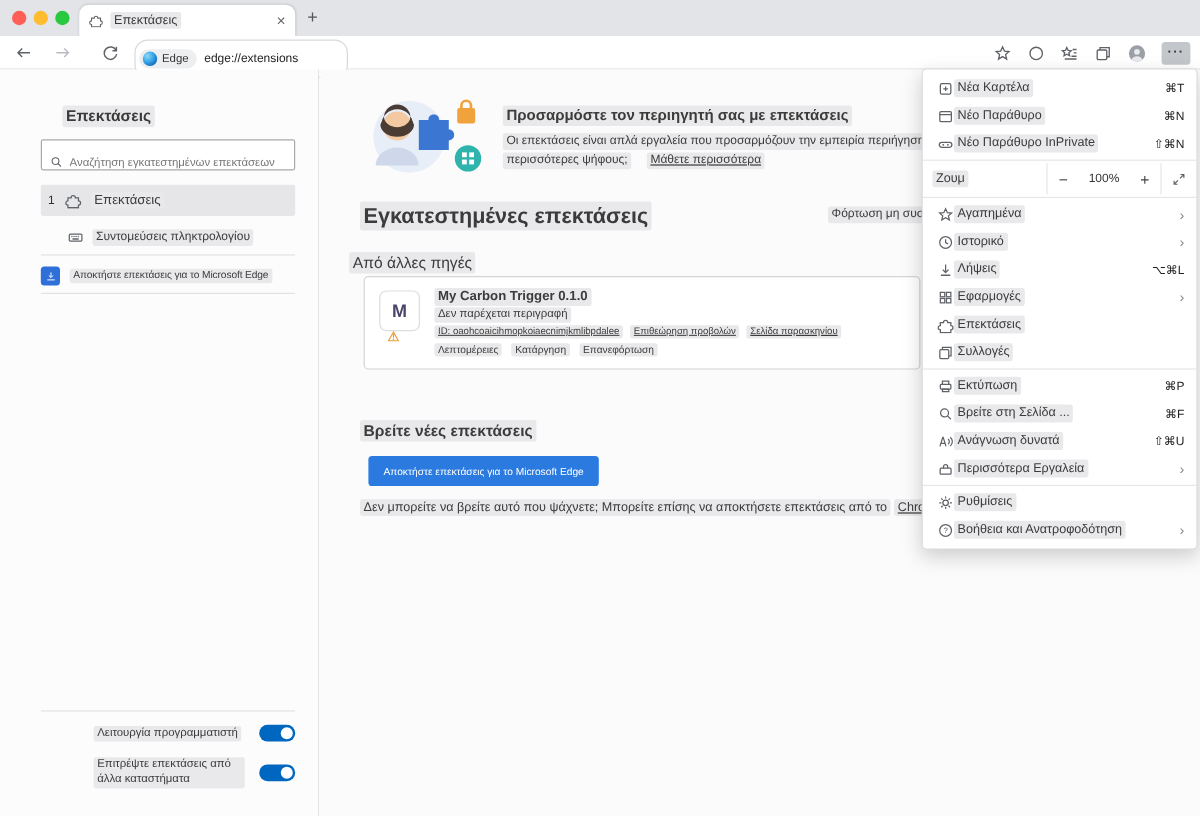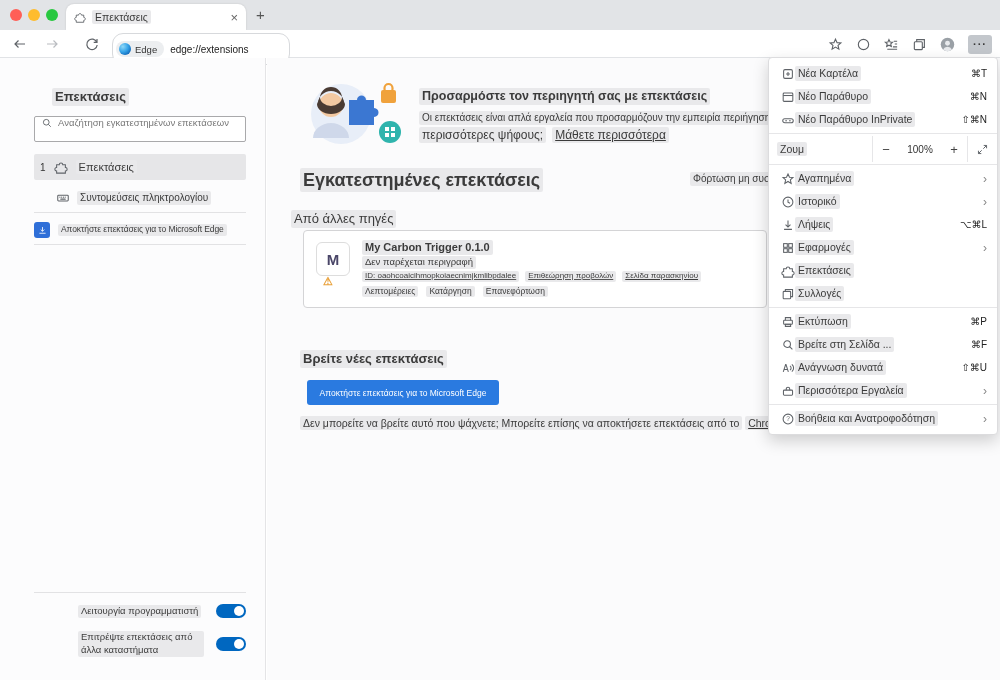--- a/index.html
+++ b/index.html
@@ -32,21 +32,21 @@
   .url { font-size:10px; color:#222; white-space:nowrap; }
   .nav-right { position:absolute; right:8px; top:0; height:28px; display:flex; align-items:center; gap:13px; }
   .nav-right .ic { width:15px; height:15px; }
   .more-btn { width:24px; height:19px; background:#c3c7cc; border-radius:3px; display:flex; align-items:center; justify-content:center;
               color:#3a3a3a; font-weight:bold; font-size:11px; letter-spacing:1px; }
 
   
   .sidebar { position:absolute; top:58px; left:0; width:266px; bottom:0; background:#fcfcfd; border-right:1px solid #e4e4e6; }
   .sb-title { position:absolute; left:52px; top:30px; font-size:13px; font-weight:bold; }
   .sb-search { position:absolute; left:34px; top:58px; width:212px; height:26px; border:1px solid #a9a9ab; background:#fff; border-radius:2px;
-               display:flex; align-items:flex-start; padding:0 6px; gap:5px; }
+               display:flex; align-items:flex-end; padding:0 6px; gap:5px; }
   .sb-search .ic { width:12px; height:12px; }
   .sb-search input { border:none; outline:none; flex:1; font-size:9.5px; font-family:inherit; color:#333; background:transparent; }
   .sb-search input::placeholder { color:#777; }
   .sb-nav-item { position:absolute; left:34px; top:96px; width:212px; height:26px; background:#e6e6e8; border-radius:2px;
                  display:flex; align-items:center; gap:8px; padding:0 6px; font-size:11px; }
   .sb-nav-item .ic { width:14px; height:14px; }
   .sb-badge { font-size:10px; color:#333; }
   .sb-sub-item { position:absolute; left:34px; top:130px; width:212px; height:20px; display:flex; align-items:center; gap:7px; padding-left:22px; font-size:10px; }
   .sb-sub-item .ic { width:14px; height:14px; }
   .sb-div { position:absolute; left:34px; width:212px; height:1px; background:#e2e2e4; }
@@ -58,21 +58,21 @@
   .toggle-row { display:flex; align-items:center; margin-bottom:13px; }
   .toggle-row .lbl { flex:1; font-size:9.5px; line-height:1.6; padding-right:12px;padding-left:44px; }
   .toggle { width:30px; height:14px; border-radius:7px; background:#0067c0; position:relative; flex:none; }
   .toggle::after { content:""; position:absolute; top:2px; right:2px; width:10px; height:10px; background:#fff; border-radius:50%; }
 
   
   .main { position:absolute; top:58px; left:267px; right:0; bottom:0; background:#fbfbfc; }
   .hero-illus { position:absolute; left:30px; top:16px; }
   .hero-title { position:absolute; left:152px; top:30px; font-size:12.5px; font-weight:bold; }
   .hero-l1 { position:absolute; left:152px; top:53px; font-size:10px; color:#444; }
-  .hero-l2 { position:absolute; left:152px; top:69px; font-size:12px; color:#444; display:flex; gap:6px; }
+  .hero-l2 { position:absolute; left:152px; top:69px; font-size:10px; color:#444; display:flex; gap:13px; }
   .hero-l2 .link .chip { text-decoration:underline; }
   .sec-installed { position:absolute; left:33px; top:110px; font-size:18px; font-weight:bold; }
   .load-unpacked { position:absolute; left:423px; top:114px; font-size:10px; color:#666; }
   .src-label { position:absolute; left:24px; top:152px; font-size:13px; }
   .ext-card { position:absolute; left:36px; top:172px; width:464px; height:78px; background:#fff; border:1px solid #d4d4d6; border-radius:4px; }
   .ext-icon { position:absolute; left:12px; top:11px; width:34px; height:34px; border:1px solid #ddd; border-radius:6px; background:#fff;
               display:flex; align-items:center; justify-content:center; font-weight:bold; font-size:15px; color:#4a4668; }
   .ext-warn { position:absolute; left:6px; top:33px; font-size:11px; color:#e9a13b; line-height:1; }
   .ext-name { position:absolute; left:58px; top:9px; font-size:11px; font-weight:bold; }
   .ext-desc { position:absolute; left:58px; top:25px; font-size:9.5px; color:#555; }
@@ -453,20 +453,30 @@
       </span>
       <span class="chip">Περισσότερα Εργαλεία</span>
       <span class="menu-right">
         <span class="subarrow">›</span>
       </span>
     </div>
     <div class="menu-divider"></div>
     <div class="menu-item">
       <span class="mi-ic">
         <svg viewBox="0 0 16 16" class="ic " aria-hidden="true">
+          <circle cx="8" cy="8" r="2.6"></circle>
+          <path d="M8 2v2M8 12v2M2 8h2M12 8h2M3.8 3.8l1.4 1.4M10.8 10.8l1.4 1.4M12.2 3.8l-1.4 1.4M5.2 10.8l-1.4 1.4"></path>
+        </svg>
+      </span>
+      <span class="chip">Ρυθμίσεις</span>
+      <span class="menu-right"></span>
+    </div>
+    <div class="menu-item">
+      <span class="mi-ic">
+        <svg viewBox="0 0 16 16" class="ic " aria-hidden="true">
           <circle cx="8" cy="8" r="5.6"></circle>
           <text x="8" y="10.6" font-size="7.5" text-anchor="middle" fill="#5f6368" stroke="none" font-family="Liberation Sans, sans-serif">?</text>
         </svg>
       </span>
       <span class="chip">Βοήθεια και Ανατροφοδότηση</span>
       <span class="menu-right">
         <span class="subarrow">›</span>
       </span>
     </div>
   </div>

